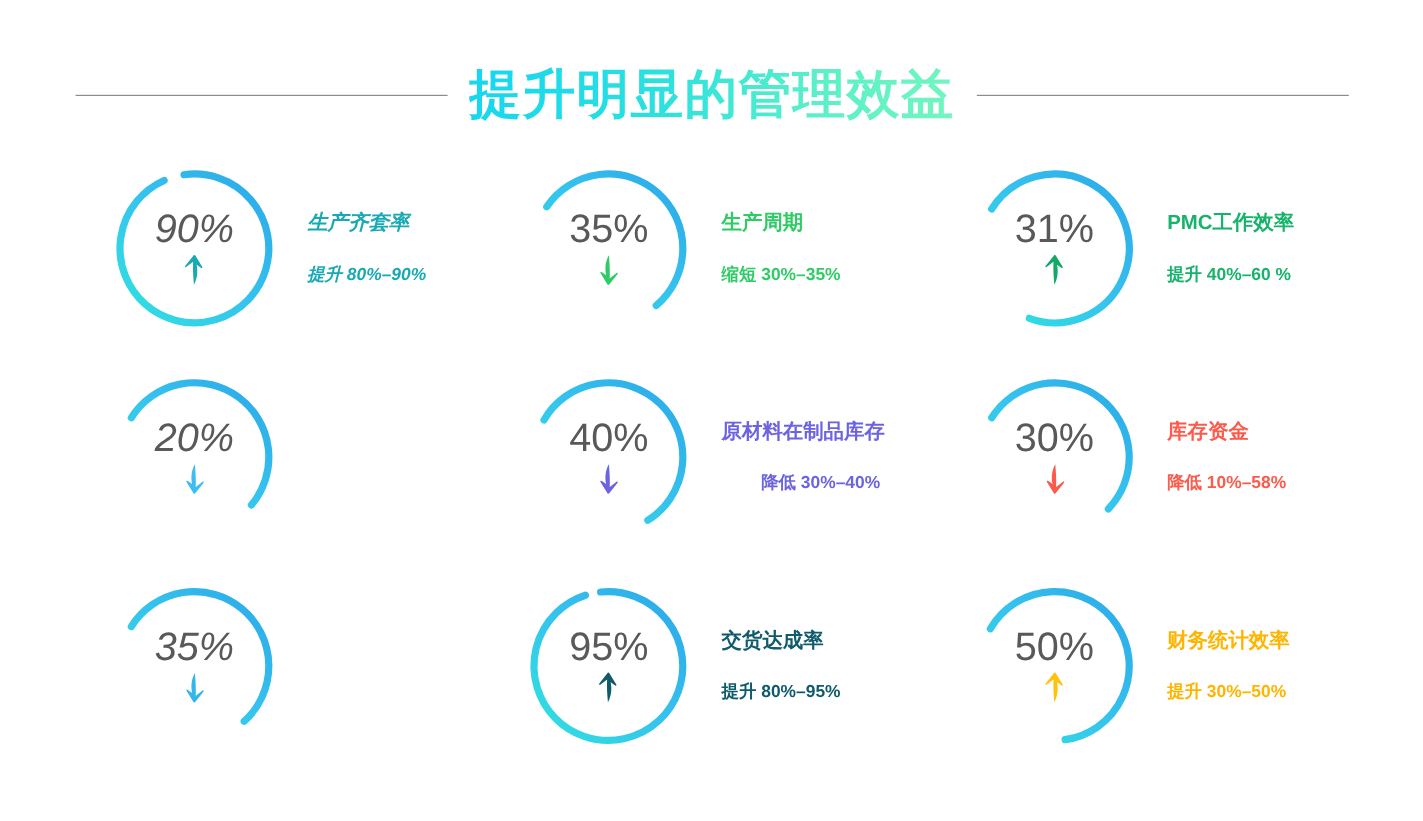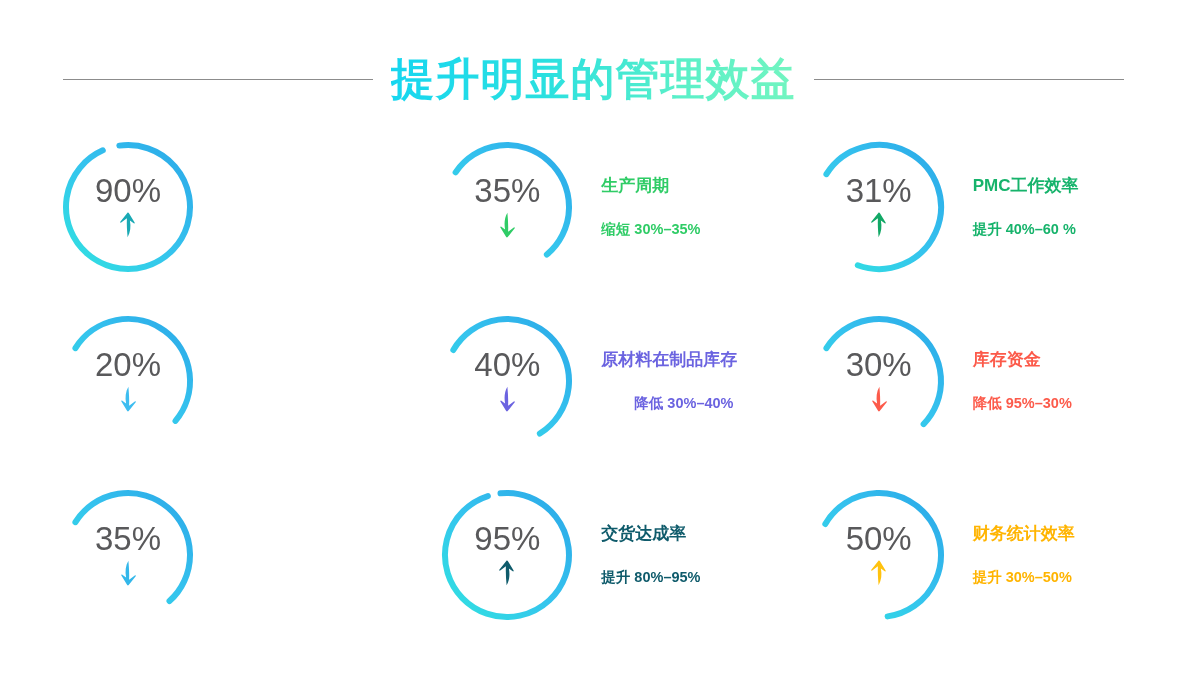--- a/index.html
+++ b/index.html
@@ -119,21 +119,21 @@
   }
   .metric-delta {
     margin-top: 24px;
     font-size: 14.5px;
     font-weight: bold;
     white-space: nowrap;
     line-height: 1.2;
   }
 
   
-  .metric.col1 { padding-left: 60px; }
+  .metric.col1 { padding-left: 94px; font-style: italic; }
   .metric.col2 { padding-left: 44px; }
   .metric.col3 { padding-left: 20px; }
   .metric.col1 .labels { margin-left: 26px; }
   .metric.col2 .labels { margin-left: 26px; }
   .metric.col3 .labels { margin-left: 26px; }
 </style>
 </head>
 <body>
 
 <div class="header">
@@ -157,20 +157,24 @@
       </svg>
       <div class="dial-center">
         <div class="dial-value">90%</div>
         <div class="dial-arrow">
           <svg viewBox="0 0 20 26">
             <path class="arrow-path" d="M9.6 25.2 C9.0 18.5 8.6 12.0 8.9 6.2 L3.2 10.6 C2.6 11.0 1.9 10.4 2.3 9.7 L9.3 0.9 C9.7 0.3 10.5 0.4 10.8 1.0 L16.6 10.4 C17.0 11.1 16.3 11.7 15.7 11.3 L11.9 8.6 C13.0 14.5 12.5 20.2 9.6 25.2 Z" fill="#19a9b4"></path>
           </svg>
         </div>
       </div>
     </div>
+    <div class="labels">
+      <div class="metric-name" style="color: rgb(25, 169, 180);">生产齐套率</div>
+      <div class="metric-delta" style="color: rgb(25, 169, 180);">提升 80%–90%</div>
+    </div>
   </div>
 
   <div class="metric col2">
     <div class="dial">
       <svg viewBox="0 0 136 136">
         <defs>
           <linearGradient class="arc-grad" x1="1" y1="0" x2="0" y2="1" id="arcgrad-1">
             <stop class="g0" offset="0%" stop-color="#2ba8e8"></stop>
             <stop class="g1" offset="50%" stop-color="#35c3ee"></stop>
             <stop class="g2" offset="100%" stop-color="#30e2e0"></stop>
@@ -286,21 +290,21 @@
         <div class="dial-value">30%</div>
         <div class="dial-arrow">
           <svg viewBox="0 0 20 26">
             <path class="arrow-path" d="M10.4 0.8 C11.0 7.5 11.4 14.0 11.1 19.8 L16.8 15.4 C17.4 15.0 18.1 15.6 17.7 16.3 L10.7 25.1 C10.3 25.7 9.5 25.6 9.2 25.0 L3.4 15.6 C3.0 14.9 3.7 14.3 4.3 14.7 L8.1 17.4 C7.0 11.5 7.5 5.8 10.4 0.8 Z" fill="#fc5a4a"></path>
           </svg>
         </div>
       </div>
     </div>
     <div class="labels">
       <div class="metric-name" style="color: rgb(252, 90, 74);">库存资金</div>
-      <div class="metric-delta" style="color: rgb(252, 90, 74);">降低 95%–30%</div>
+      <div class="metric-delta" style="color: rgb(252, 90, 74);">降低 10%–58%</div>
     </div>
   </div>
 
   <div class="metric col1">
     <div class="dial">
       <svg viewBox="0 0 136 136">
         <defs>
           <linearGradient class="arc-grad" x1="1" y1="0" x2="0" y2="1" id="arcgrad-6">
             <stop class="g0" offset="0%" stop-color="#2ba8e8"></stop>
             <stop class="g1" offset="50%" stop-color="#35c3ee"></stop>

